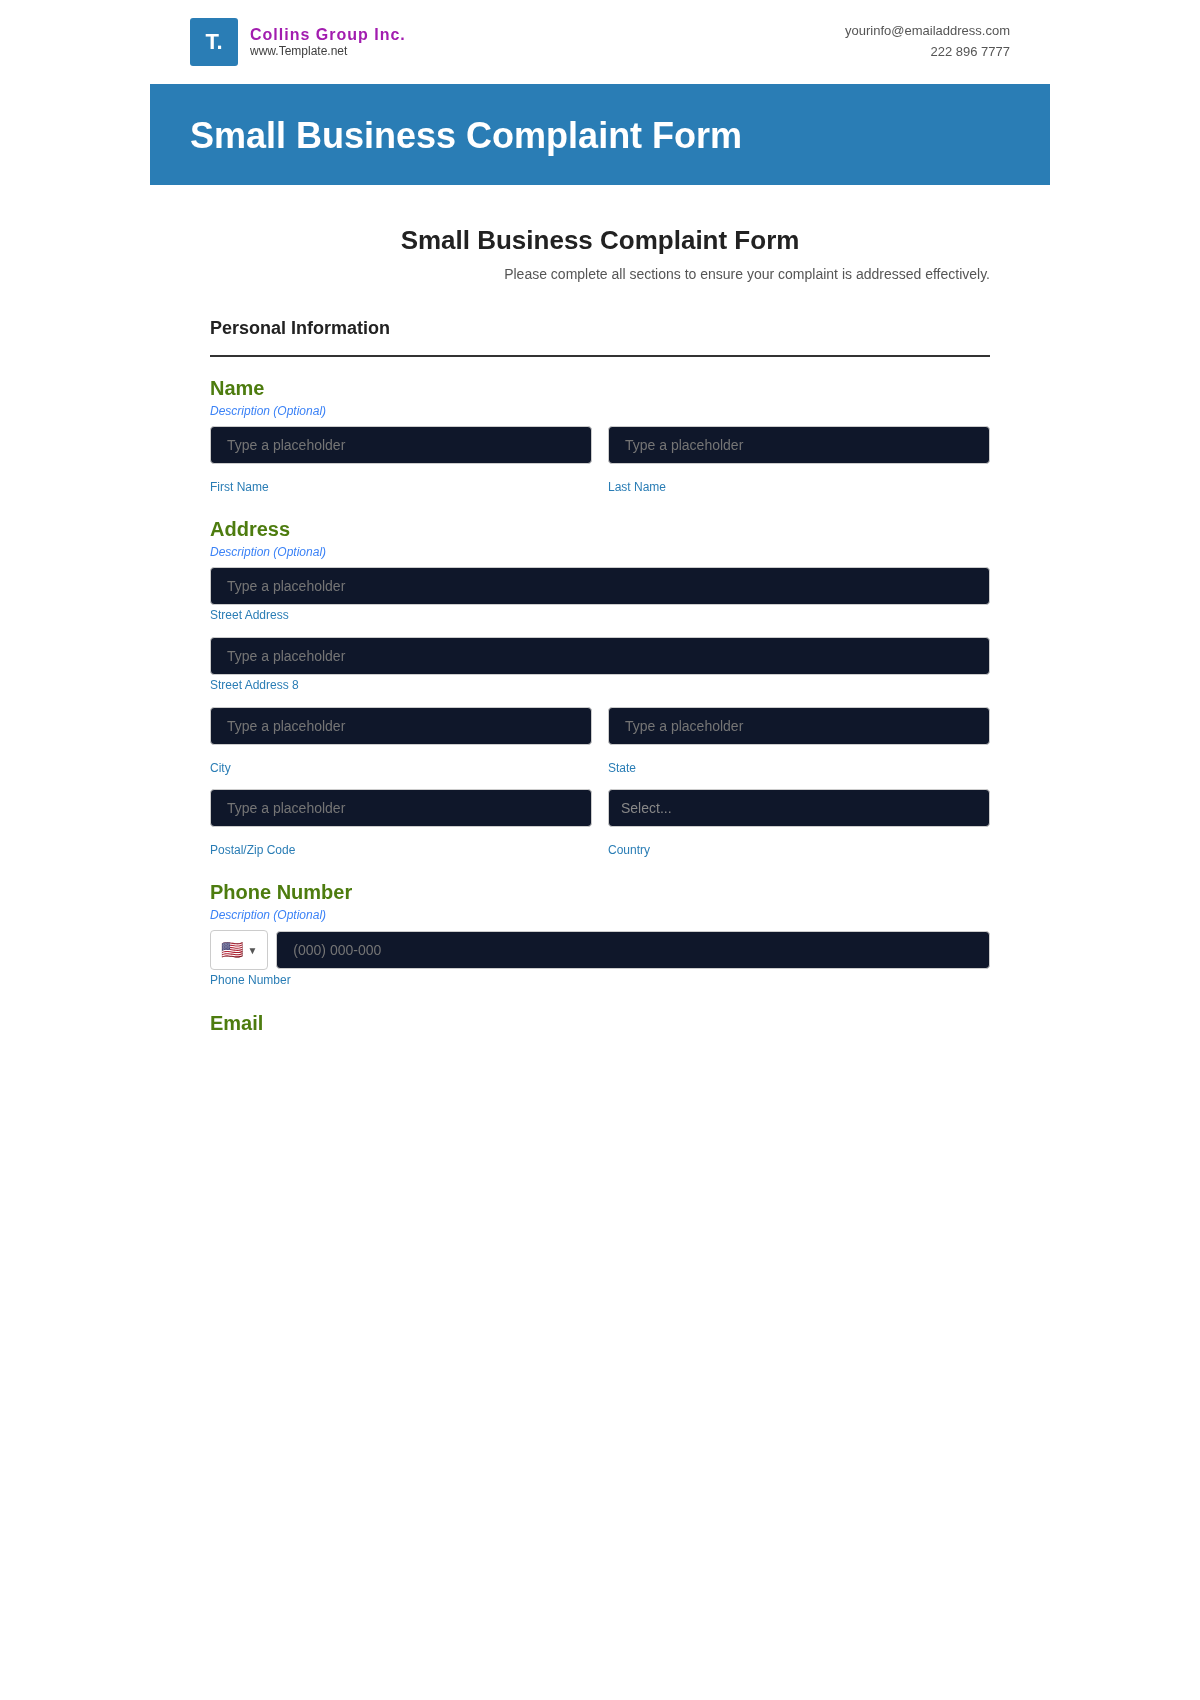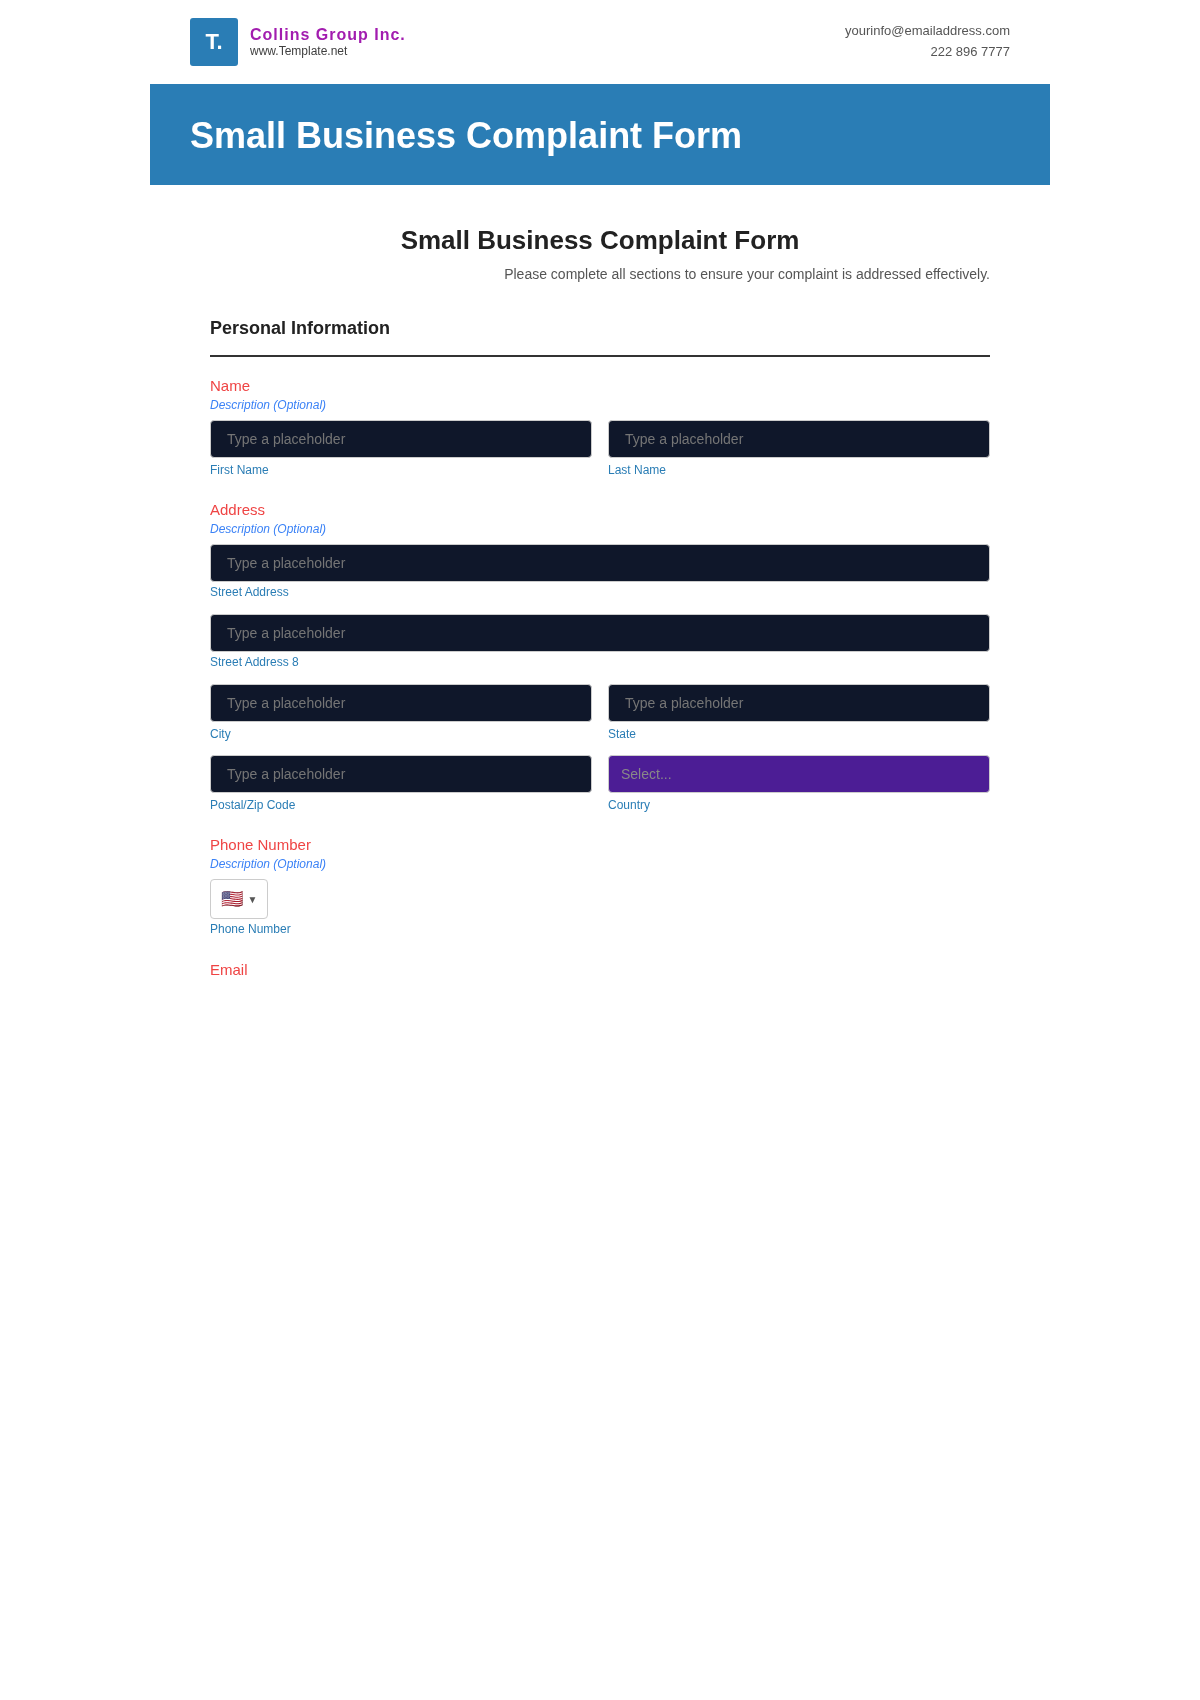--- a/index.html
+++ b/index.html
@@ -95,44 +95,44 @@
       color: #222;
       border-bottom: 2px solid #333;
       padding-bottom: 16px;
       margin-bottom: 20px;
     }
 
     .field-group {
       margin-bottom: 24px;
     }
     .field-label {
-      font-size: 15px;
-      font-weight: normal;
-      color: #ef4444;
+      font-size: 20px;
+      font-weight: bold;
+      color: #4d7c0f;
       margin-bottom: 4px;
     }
     .field-desc {
       font-size: 12px;
       color: #3b82f6;
       font-style: italic;
       margin-bottom: 8px;
     }
     .field-row {
       display: flex;
       gap: 16px;
     }
     .field-col {
       flex: 1;
       display: flex;
       flex-direction: column;
     }
     .field-sublabel {
       font-size: 12px;
       color: #2a7db5;
-      margin-top: 5px;
+      margin-top: 16px;
     }
 
     input[type="text"],
     input[type="tel"],
     input[type="email"] {
       width: 100%;
       padding: 10px 16px;
       border: 1px solid #ccc;
       border-radius: 4px;
       font-size: 14px;
@@ -141,21 +141,21 @@
       outline: none;
     }
 
     .select-field {
       width: 100%;
       padding: 10px 12px;
       border: 1px solid #ccc;
       border-radius: 4px;
       font-size: 14px;
       color: #888;
-      background: #4c1d95;
+      background: #0f172a;
       appearance: none;
       outline: none;
     }
 
     
     .phone-row {
       display: flex;
       align-items: center;
       gap: 8px;
     }
@@ -269,20 +269,21 @@
     </div>
 
     <div class="field-group">
       <div class="field-label">Phone Number</div>
       <div class="field-desc">Description (Optional)</div>
       <div class="phone-row">
         <div class="country-select">
           <span class="flag-emoji">🇺🇸</span>
           <span class="chevron">▼</span>
         </div>
+        <input type="tel" style="flex: 1 1 0%;" placeholder="(000) 000-000">
       </div>
       <span class="field-sublabel">Phone Number</span>
     </div>
 
     <div class="field-group">
       <div class="field-label">Email</div>
     </div>
 
   </div>
 </div>

